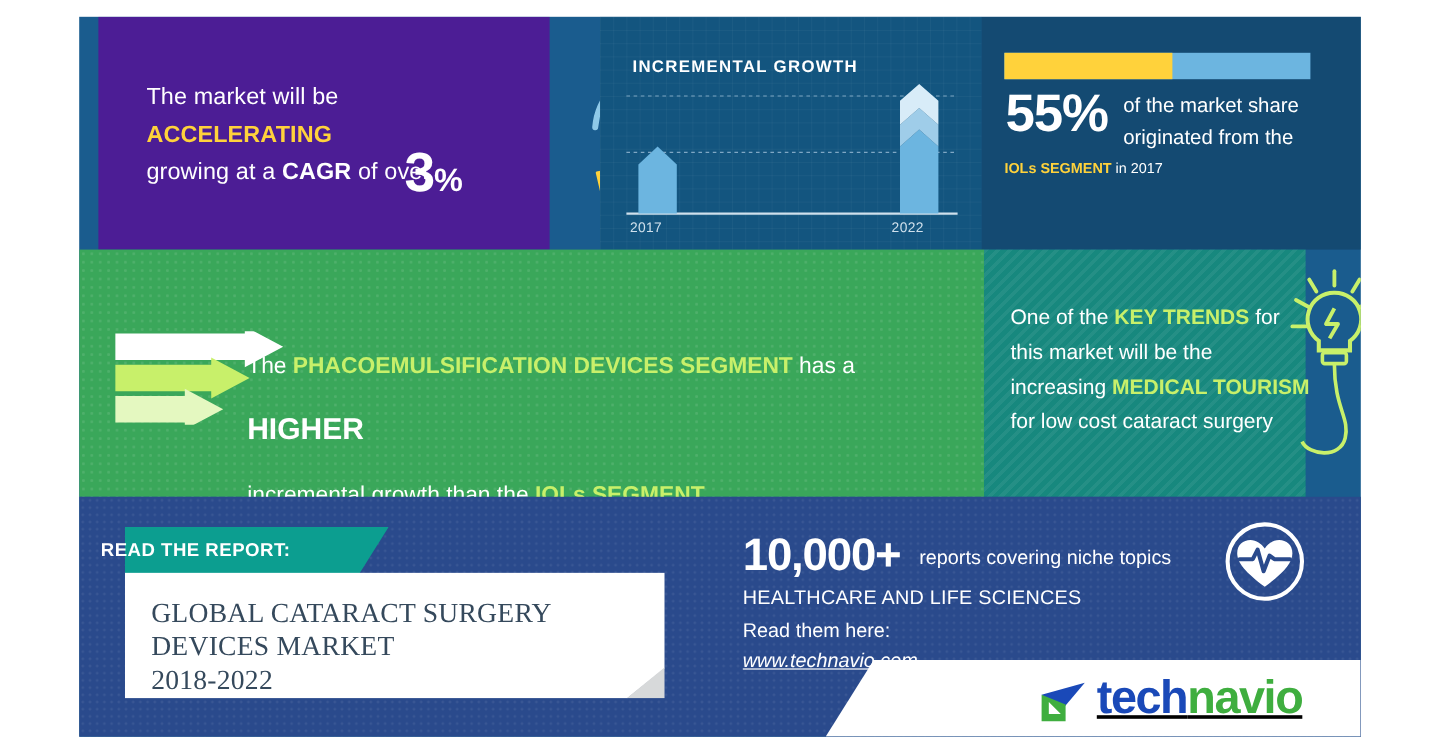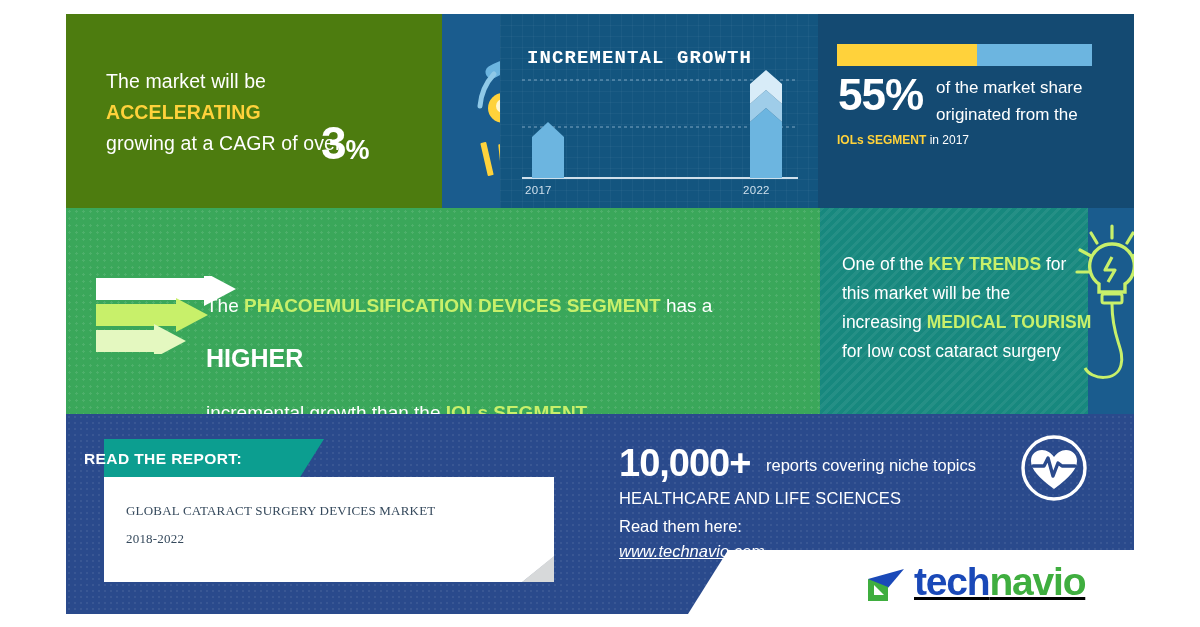--- a/index.html
+++ b/index.html
@@ -3,41 +3,41 @@
 <meta charset="utf-8">
 <style>
   html,body{margin:0;padding:0;background:#ffffff;}
   body{width:1200px;height:627px;font-family:"Liberation Sans",sans-serif;overflow:hidden;}
 
   .frame{position:absolute;left:66px;top:14px;width:1068px;height:600px;overflow:hidden;background:#1a5c8e;}
 
   
   .top-row{position:absolute;left:0;top:0;width:1068px;height:194px;}
 
-  .panel-cagr{position:absolute;left:0;top:0;width:376px;height:194px;background:#4d7c0f;}
+  .panel-cagr{position:absolute;left:16px;top:0;width:376px;height:194px;background:#4c1d95;}
   .panel-growth{position:absolute;left:434px;top:0;width:318px;height:194px;
      background-color:#13557f;
      background-image:linear-gradient(rgba(255,255,255,.035) 1px,transparent 1px),
                       linear-gradient(90deg,rgba(255,255,255,.035) 1px,transparent 1px);
      background-size:11px 11px;}
   .panel-share{position:absolute;left:752px;top:0;width:316px;height:194px;background:#144a72;}
 
   .cagr-text{position:absolute;left:40px;top:52px;width:300px;color:#ffffff;
      font-size:19.5px;line-height:31px;font-weight:400;letter-spacing:.1px;}
-  .cagr-text b{font-weight:400;}
+  .cagr-text b{font-weight:700;}
   .hl-y{color:#ffd23b;font-weight:700;}
   .cagr-num{position:absolute;left:255px;top:106px;color:#ffffff;font-weight:700;
      font-size:46px;line-height:46px;letter-spacing:-1px;}
   .cagr-num .pct{font-size:27px;font-weight:700;}
 
   .gauge{position:absolute;left:392px;top:40px;width:138px;height:140px;}
 
   
   .ig-title{position:absolute;left:27px;top:33px;color:#ffffff;font-weight:700;
-     font-size:19px;letter-spacing:1.1px;font-family:Liberation Mono, monospace;}
+     font-size:14px;letter-spacing:1.1px;}
   .ig-value{position:absolute;left:24px;top:53px;color:#ffd23b;font-weight:700;
      font-size:38px;letter-spacing:-.5px;}
   .ig-chart{position:absolute;left:14px;top:28px;width:292px;height:160px;}
   .ig-axis-lbl{position:absolute;color:#cfe0ec;font-size:11.5px;letter-spacing:.3px;}
 
   
   .ms-bar{position:absolute;left:19px;top:30px;width:255px;height:22px;background:#6cb5e0;}
   .ms-bar-fill{position:absolute;left:0;top:0;height:22px;width:140px;background:#ffd23b;}
   .ms-pct{position:absolute;left:20px;top:56px;color:#ffffff;font-weight:700;font-size:44px;letter-spacing:-1px;}
   .ms-text{position:absolute;left:118px;top:60px;width:190px;color:#ffffff;font-size:17px;line-height:27px;}
@@ -71,21 +71,21 @@
 
   .report-tab{position:absolute;left:38px;top:25px;width:220px;height:42px;background:#0c9e90;
      clip-path:polygon(0 0,100% 0,88% 100%,0 100%);}
   .report-tab-lbl{position:absolute;left:18px;top:11px;color:#ffffff;font-weight:700;
      font-size:15.5px;letter-spacing:.4px;}
   .report-card{position:absolute;left:38px;top:63px;width:450px;height:105px;background:#ffffff;
      clip-path:polygon(0 0,100% 0,100% 76%,93% 100%,0 100%);}
   .report-fold{position:absolute;left:456px;top:142px;width:32px;height:26px;background:#d7d9da;
      clip-path:polygon(100% 0,0 100%,100% 100%);}
   .report-title{position:absolute;left:22px;top:20px;width:410px;color:#35495c;
-     font-family:"Liberation Serif",serif;font-size:13px;line-height:28px;letter-spacing:.2px;}
+     font-family:"Liberation Serif",serif;font-size:23px;line-height:28px;letter-spacing:.2px;}
 
   .stat-num{position:absolute;left:553px;top:28px;color:#ffffff;font-weight:700;font-size:38px;letter-spacing:-1px;}
   .stat-sub{position:absolute;left:700px;top:42px;color:#ffffff;font-size:16.5px;}
   .stat-cat{position:absolute;left:553px;top:75px;color:#ffffff;font-size:16.5px;letter-spacing:.2px;}
   .read-here{position:absolute;left:553px;top:103px;color:#ffffff;font-size:16.5px;}
   .site-url{position:absolute;left:553px;top:128px;color:#ffffff;font-size:16.5px;
      font-style:italic;text-decoration:underline;}
 
   .heart-badge{position:absolute;left:952px;top:18px;width:72px;height:72px;}
 

